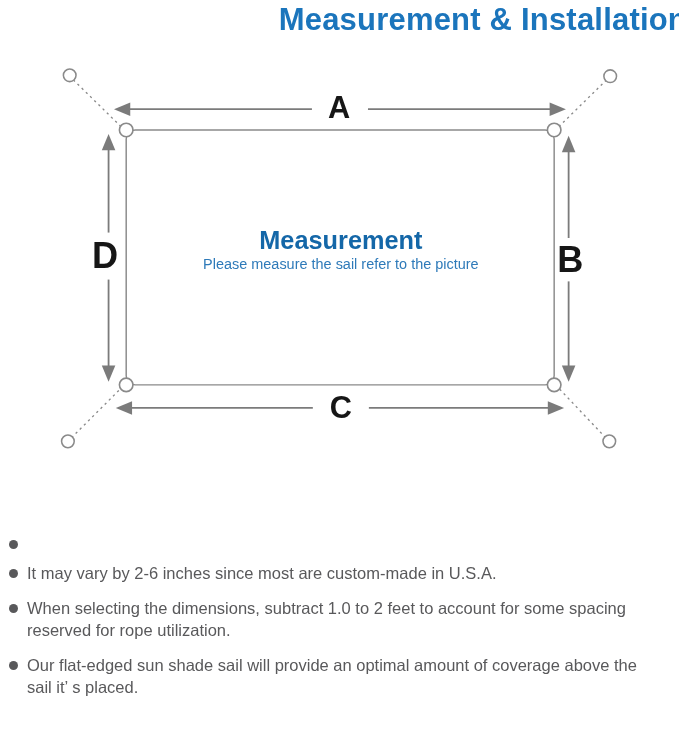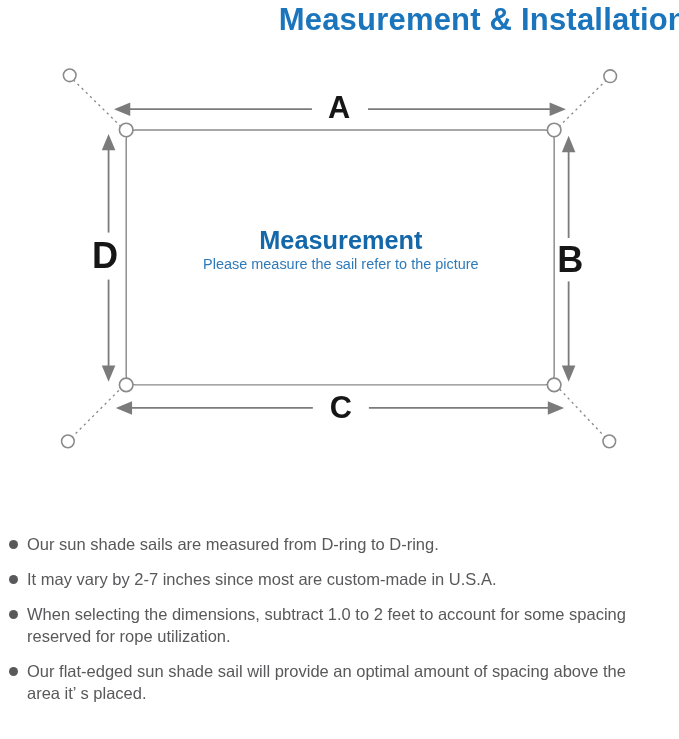--- a/index.html
+++ b/index.html
@@ -110,27 +110,26 @@
     <text class="dim-label dim-lg" x="595" y="296">B</text>
   </g>
 
   <text class="center-heading" x="341" y="270">Measurement</text>
   <text class="center-subtitle" x="341" y="292">Please measure the sail refer to the picture</text>
 </svg>
 
 <ul class="notes">
   <li class="note-item">
     <span class="dot"></span>
-    <span class="note-text">Our sun shade sails are measured from D-ring to D-ring.</span>
   </li>
   <li class="note-item">
     <span class="dot"></span>
-    <span class="note-text">It may vary by 2-7 inches since most are custom-made in U.S.A.</span>
+    <span class="note-text">It may vary by 2-6 inches since most are custom-made in U.S.A.</span>
   </li>
   <li class="note-item">
     <span class="dot"></span>
     <span class="note-text">When selecting the dimensions, subtract 1.0 to 2 feet to account for some spacing reserved for rope utilization.</span>
   </li>
   <li class="note-item">
     <span class="dot"></span>
-    <span class="note-text">Our flat-edged sun shade sail will provide an optimal amount of spacing above the area it’ s placed.</span>
+    <span class="note-text">Our flat-edged sun shade sail will provide an optimal amount of coverage above the sail it’ s placed.</span>
   </li>
 </ul>
 
 </body></html>

